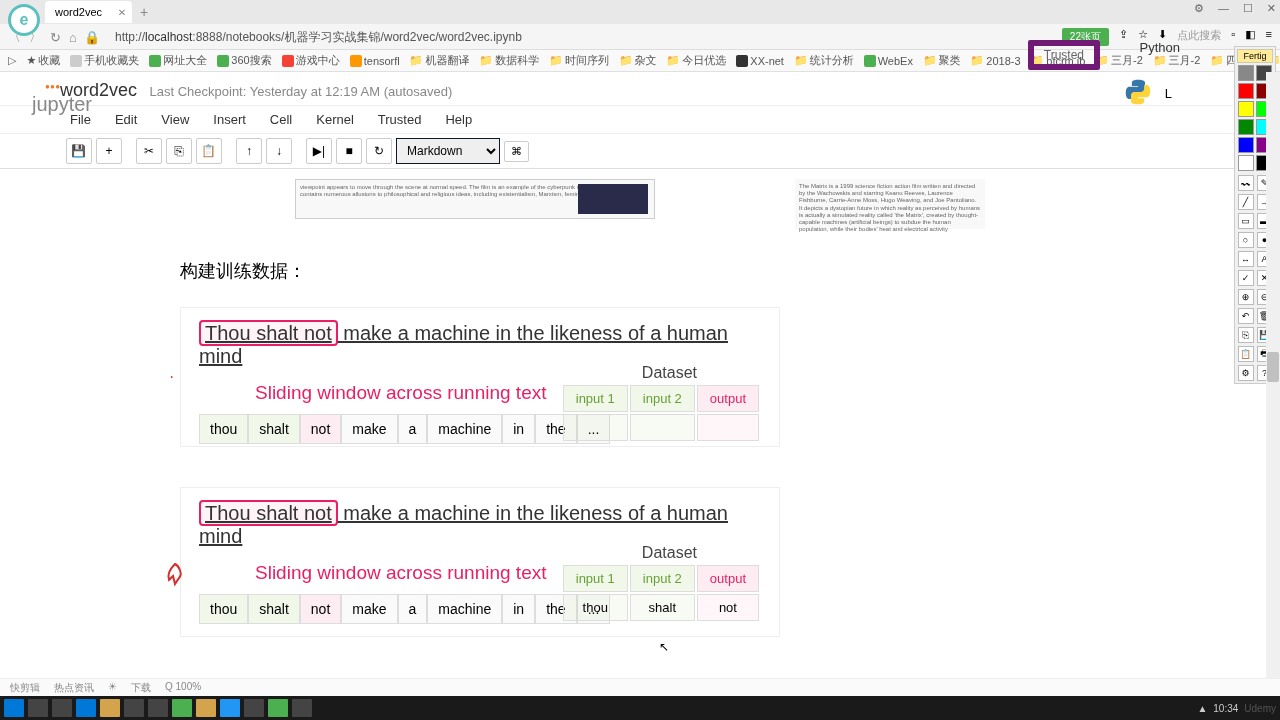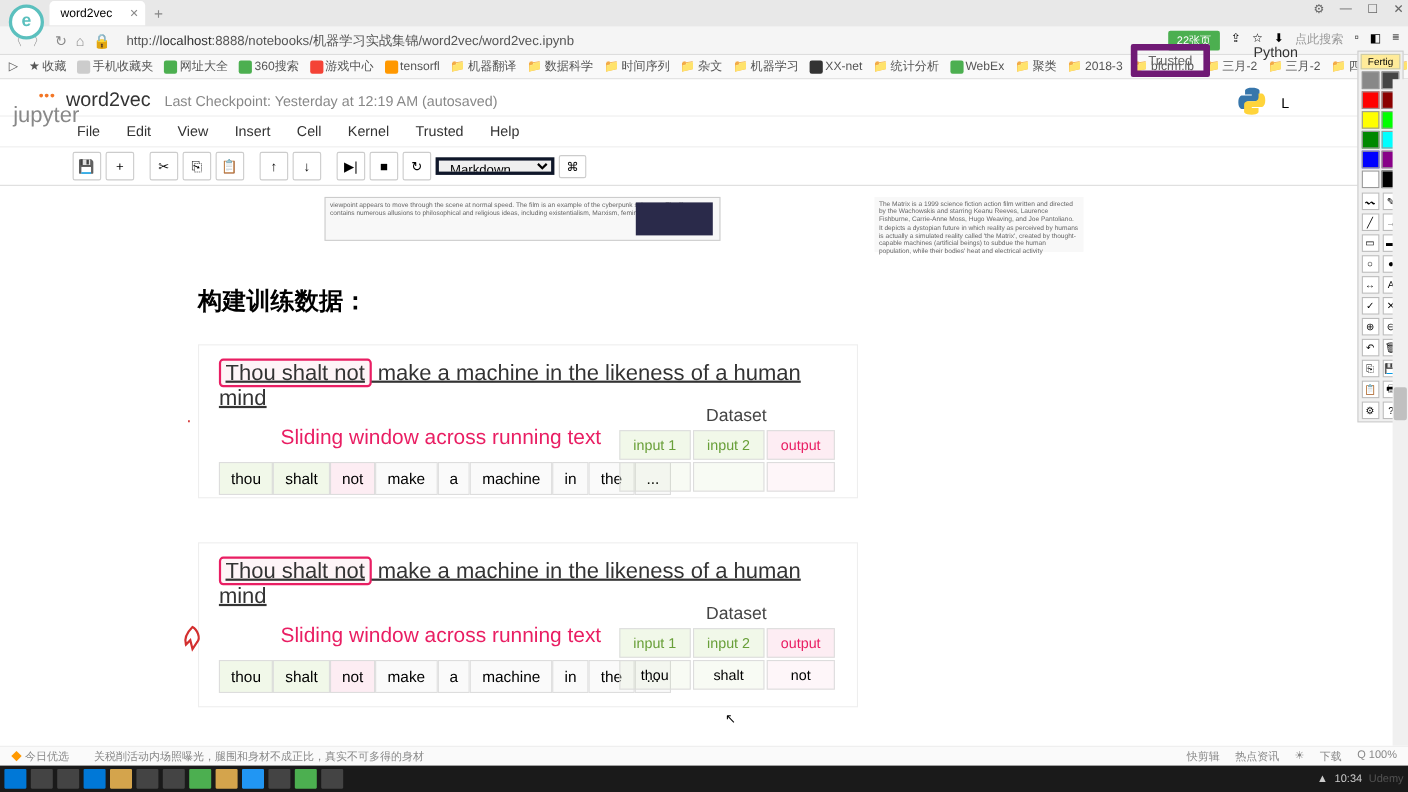--- a/index.html
+++ b/index.html
@@ -23,45 +23,45 @@
 
 
 .bookmarks { height: 22px; background: #f9f9f9; border-bottom: 1px solid #e0e0e0; display: flex; align-items: center; padding: 0 8px; gap: 10px; font-size: 11px; color: #555; overflow: hidden; }
 .bm { display: flex; align-items: center; gap: 2px; white-space: nowrap; }
 .bm-icon { width: 12px; height: 12px; background: #ccc; border-radius: 2px; display: inline-block; }
 
 
 .jup-header { padding: 8px 20px 4px 60px; position: relative; border-bottom: 1px solid #eee; }
 .jup-logo { position: absolute; left: 12px; top: 10px; font-size: 22px; }
 .jup-logo .circ { color: #f37626; font-size: 8px; letter-spacing: -1px; display: block; text-align: center; }
-.jup-logo .txt { color: #888; font-weight: 300; font-size: 20px; }
+.jup-logo .txt { color: #888; font-weight: 300; font-size: 20px; margin-left: 20px; }
 .nb-title { font-size: 18px; color: #333; display: inline; }
 .nb-checkpoint { font-size: 13px; color: #888; margin-left: 8px; }
 .trusted-badge { position: absolute; right: 180px; top: 40px; border: 6px solid #701a75; padding: 2px 10px; font-size: 12px; color: #666; border-radius: 2px; }
 .kernel-name { position: absolute; right: 100px; top: 40px; font-size: 13px; color: #333; }
 .py-logo { position: absolute; right: 128px; top: 6px; width: 28px; height: 28px; }
 
 .menubar { display: flex; gap: 24px; padding: 6px 20px 6px 70px; font-size: 13px; color: #333; border-bottom: 1px solid #eee; }
 .menu-item { cursor: pointer; }
 
 .toolbar { display: flex; align-items: center; gap: 4px; padding: 4px 10px 4px 66px; border-bottom: 1px solid #ddd; }
 .tb-btn { border: 1px solid #ccc; background: #fff; width: 26px; height: 26px; display: flex; align-items: center; justify-content: center; font-size: 12px; border-radius: 2px; cursor: pointer; }
 .tb-sep { width: 6px; }
-.cell-type { border: 3px solid #0f172a; height: 16px; font-size: 12px; padding: 0 20px 0 6px; min-width: 100px; }
+.cell-type { border: 1px solid #0f172a; height: 26px; font-size: 12px; padding: 0 20px 0 6px; min-width: 100px; }
 .cmd-btn { border: 1px solid #ccc; padding: 3px 6px; font-size: 11px; border-radius: 2px; }
 
 
 .notebook { padding: 10px 60px 20px 60px; height: 520px; overflow: hidden; position: relative; }
 .img-row { display: flex; gap: 140px; margin-bottom: 30px; justify-content: center; }
 .img-placeholder { border: 1px solid #ccc; background: #f8f8f8; font-size: 6px; color: #666; padding: 4px; line-height: 1.2; }
 .img1 { width: 360px; height: 40px; position: relative; }
 .img1 .poster { position: absolute; right: 6px; top: 4px; width: 70px; height: 30px; background: #2a2a4a; }
 .img2 { width: 190px; height: 50px; border: none; }
 
-.section-title { font-size: 22px; font-weight: bold; margin: 10px 0 24px 120px; }
+.section-title { font-size: 18px; font-weight: normal; margin: 10px 0 24px 120px; }
 
 .viz-block { margin: 0 0 40px 120px; width: 600px; border: 1px solid #eee; padding: 14px 18px 18px 18px; position: relative; }
 .sentence { font-size: 20px; color: #333; margin-bottom: 14px; text-decoration: underline; }
 .hl-box { border: 2px solid #e91e63; border-radius: 4px; padding: 0 4px; background: rgba(233,30,99,0.05); }
 .sw-label { color: #e91e63; font-size: 19px; margin: 4px 0 10px 56px; }
 .ds-label { position: absolute; right: 82px; font-size: 16px; color: #444; }
 .ds1 { top: 56px; }
 
 .word-row { display: flex; }
 .word-cell { border: 1px solid #ddd; padding: 6px 10px; font-size: 14px; background: #fafafa; }
@@ -157,21 +157,21 @@
       <span>游戏中心</span>
     </span>
   <span class="bm">
       <span class="bm-icon" style="background:#ff9800"></span>
       <span>tensorfl</span>
     </span>
   <span class="bm">📁<span>机器翻译</span></span>
   <span class="bm">📁<span>数据科学</span></span>
   <span class="bm">📁<span>时间序列</span></span>
   <span class="bm">📁<span>杂文</span></span>
-  <span class="bm">📁<span>机器学习</span></span>
+  <span class="bm">📁<span>今日优选</span></span>
   <span class="bm">
       <span class="bm-icon" style="background:#333"></span>
       <span>XX-net</span>
     </span>
   <span class="bm">📁<span>统计分析</span></span>
   <span class="bm">
       <span class="bm-icon" style="background:#4caf50"></span>
       <span>WebEx</span>
     </span>
   <span class="bm">📁<span>聚类</span></span>
@@ -352,25 +352,20 @@
     <div class="tool-ic">⚙</div>
     <div class="tool-ic">?</div>
   </div>
 </div>
 
 <div class="scrollbar">
   <div class="thumb"></div>
 </div>
 
 <div class="status-bar">
-  <div>
-    <span style="color:#f90">◆</span>
-    <span>今日优选</span>
-    <span style="margin-left:20px">关税削活动内场照曝光，腿围和身材不成正比，真实不可多得的身材</span>
-  </div>
   <div style="display:flex;gap:14px">
     <span>快剪辑</span>
     <span>热点资讯</span>
     <span>☀</span>
     <span>下载</span>
     <span>Q 100%</span>
   </div>
 </div>
 
 <div class="taskbar">

